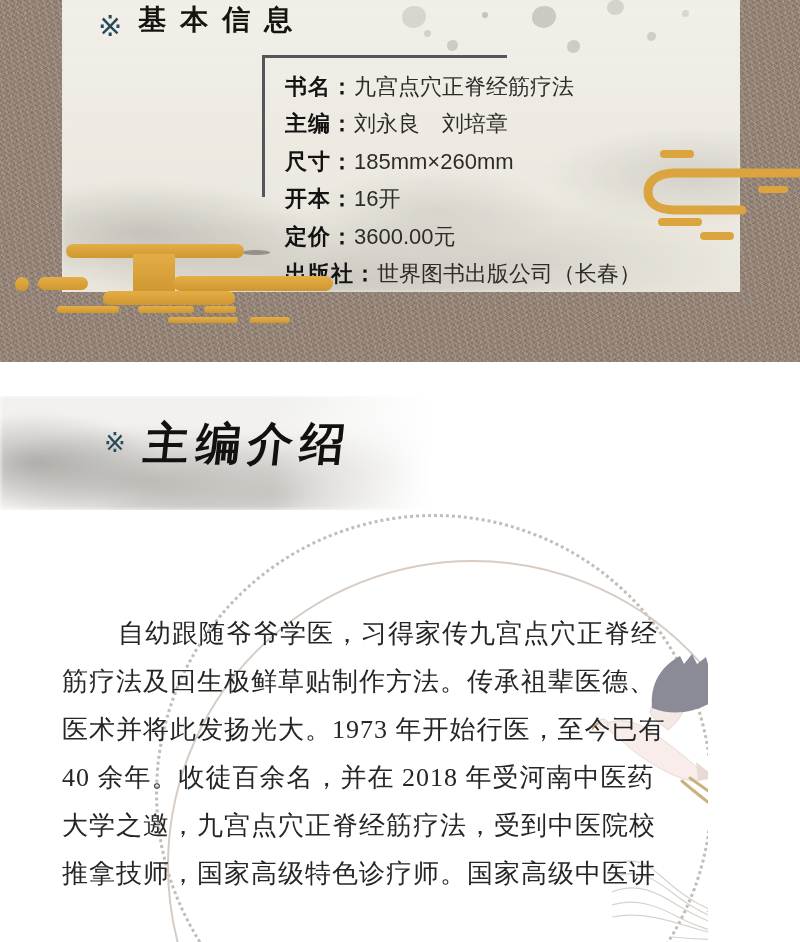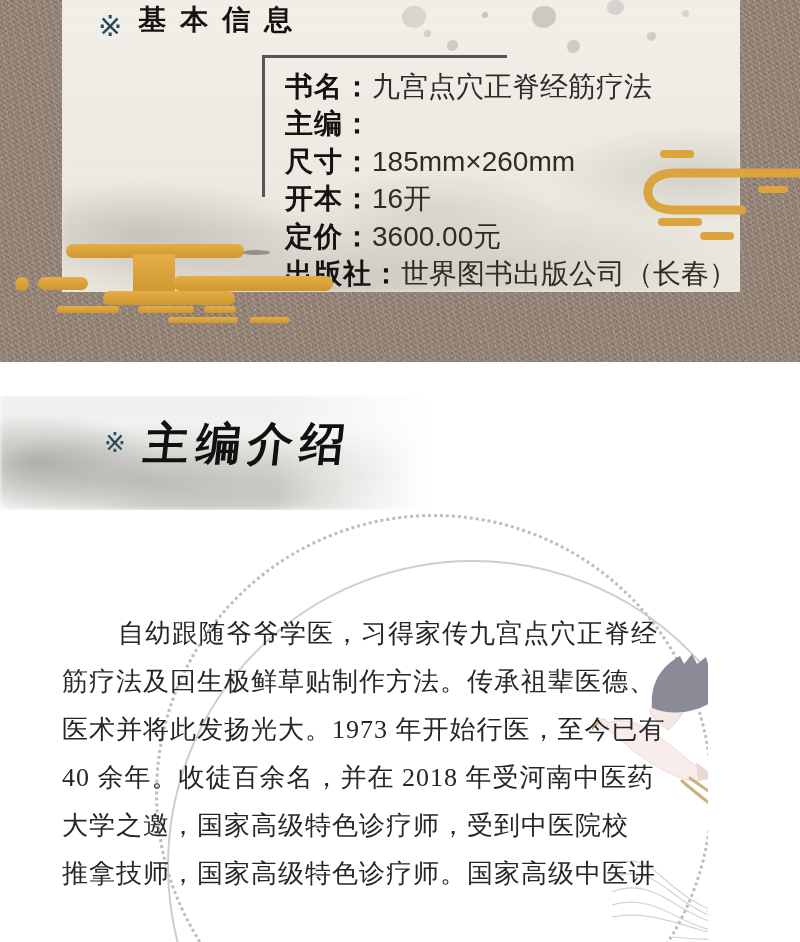--- a/index.html
+++ b/index.html
@@ -42,21 +42,21 @@
   .hero-title .marker { color:#26495c; font-size:29px; line-height:1; margin-top:8px; font-family:"DejaVu Sans", sans-serif; }
   .hero-title .title-text {
     font-family:"Liberation Serif", "DejaVu Serif", serif;
     font-size:28px; font-weight:bold; color:#16140f; letter-spacing:14px; line-height:1.15;
   }
 
   .frame-top  { position:absolute; left:262px; top:55px; width:245px; height:3px; background:#55565a; z-index:3; }
   .frame-left { position:absolute; left:262px; top:55px; width:3px; height:142px; background:#55565a; z-index:3; }
 
   .info-list { position:absolute; left:285px; top:68px; z-index:3; }
-  .info-row  { height:37.5px; display:flex; align-items:center; font-size:28px; color:#1d1c1a; white-space:nowrap; }
+  .info-row  { height:37.5px; display:flex; align-items:center; font-size:22px; color:#1d1c1a; white-space:nowrap; }
   .info-label { font-weight:700; color:#141311; letter-spacing:1px; }
   .info-value { color:#2e2c29; }
 
   .gold-left  { position:absolute; left:8px;  top:238px; z-index:4; }
   .gold-right { position:absolute; left:630px; top:142px; z-index:4; }
 
   
   .divider { position:relative; width:800px; height:150px; background:#fff; overflow:hidden; }
   .ink-band {
     position:absolute; left:0; top:34px; width:440px; height:114px;
@@ -127,20 +127,21 @@
     <div class="frame-top"></div>
     <div class="frame-left"></div>
 
     <div class="info-list">
       <div class="info-row">
         <span class="info-label">书名：</span>
         <span class="info-value">九宫点穴正脊经筋疗法</span>
       </div>
       <div class="info-row">
         <span class="info-label">主编：</span>
+        <span class="info-value">刘永良　刘培章</span>
       </div>
       <div class="info-row">
         <span class="info-label">尺寸：</span>
         <span class="info-value">185mm×260mm</span>
       </div>
       <div class="info-row">
         <span class="info-label">开本：</span>
         <span class="info-value">16开</span>
       </div>
       <div class="info-row">
@@ -227,18 +228,18 @@
         <path d="M0,80 C30,74 60,84 85,92 C110,100 150,102 188,92"></path>
         <path d="M60,100 C100,104 150,104 188,98"></path>
       </g>
     </svg>
 
     <div class="bio-text">
       <div class="bio-line indent">自幼跟随爷爷学医，习得家传九宫点穴正脊经</div>
       <div class="bio-line">筋疗法及回生极鲜草贴制作方法。传承祖辈医德、</div>
       <div class="bio-line">医术并将此发扬光大。1973 年开始行医，至今已有</div>
       <div class="bio-line">40 余年。收徒百余名，并在 2018 年受河南中医药</div>
-      <div class="bio-line">大学之邀，国家高级特色诊疗师，受到中医院校</div>
+      <div class="bio-line">大学之邀，九宫点穴正脊经筋疗法，受到中医院校</div>
       <div class="bio-line">推拿技师，国家高级特色诊疗师。国家高级中医讲</div>
     </div>
   </section>
 
 </div>
 
 </body></html>

